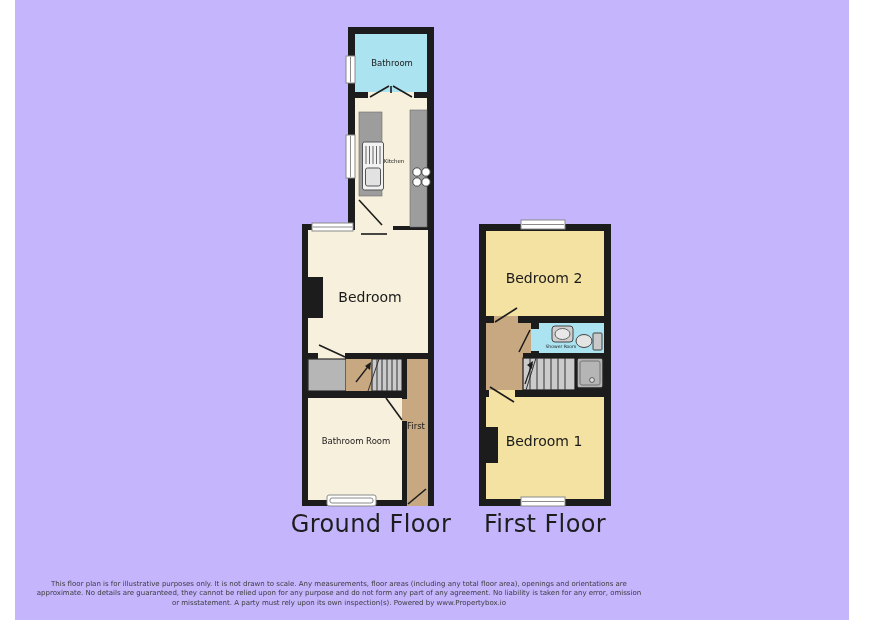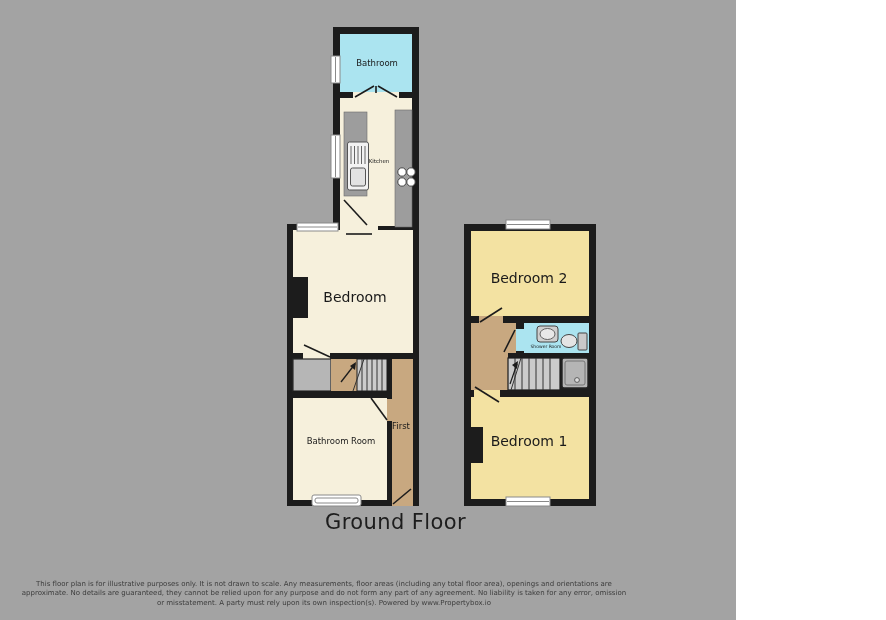--- a/index.html
+++ b/index.html
@@ -1,25 +1,25 @@
 <!DOCTYPE html>
 <html><head>
 <meta charset="utf-8">
 <style>
   html,body{margin:0;padding:0;background:#fff;}
-  #stage{position:relative;width:736px;height:620px;background:#a3a3a3;overflow:hidden;
-         font-family:"DejaVu Sans","Liberation Sans",sans-serif;}
+  #stage{position:relative;width:834px;height:620px;background:#c4b5fd;overflow:hidden;
+         font-family:"DejaVu Sans","Liberation Sans",sans-serif;margin-left:15px;}
   #plan-svg{position:absolute;left:0;top:0;}
   .room-label{position:absolute;transform:translate(-50%,-50%);color:#1a1a1a;
               white-space:nowrap;font-family:"DejaVu Sans","Liberation Sans",sans-serif;}
   .lbl-9{font-size:14px;}
   .lbl-85{font-size:8.5px;}
   .lbl-55{font-size:5.5px;}
   .lbl-45{font-size:4.5px;}
-  .floor-title{position:absolute;width:220px;text-align:right;font-size:21px;
+  .floor-title{position:absolute;width:220px;text-align:center;font-size:24px;
                color:#1d1d1d;letter-spacing:0.4px;
                font-family:"DejaVu Sans","Liberation Sans",sans-serif;}
   #disclaimer{position:absolute;left:18px;top:580px;width:612px;font-size:7px;
               line-height:9.4px;color:#3c3c3c;text-align:center;
               font-family:"DejaVu Sans","Liberation Sans",sans-serif;}
 </style>
 </head>
 <body>
 
 <div id="stage">
@@ -143,15 +143,16 @@
   <div class="room-label lbl-85" style="left:377px;top:63px;">Bathroom</div>
   <div class="room-label lbl-55" style="left:379px;top:161px;">Kitchen</div>
   <div class="room-label lbl-9" style="left:355px;top:297px;">Bedroom</div>
   <div class="room-label lbl-85" style="left:341px;top:441px;">Bathroom Room</div>
   <div class="room-label lbl-85" style="left:401px;top:426px;">First</div>
   <div class="room-label lbl-9" style="left:529px;top:278px;">Bedroom 2</div>
   <div class="room-label lbl-45" style="left:546px;top:346px;">Shower Room</div>
   <div class="room-label lbl-9" style="left:529px;top:441px;">Bedroom 1</div>
 
   <div class="floor-title" style="left:246px;top:510px;">Ground Floor</div>
+  <div class="floor-title" style="left:420px;top:510px;">First Floor</div>
 
   <div id="disclaimer">This floor plan is for illustrative purposes only. It is not drawn to scale. Any measurements, floor areas (including any total floor area), openings and orientations are approximate. No details are guaranteed, they cannot be relied upon for any purpose and do not form any part of any agreement. No liability is taken for any error, omission or misstatement. A party must rely upon its own inspection(s). Powered by www.Propertybox.io</div>
 </div>
 
 </body></html>

